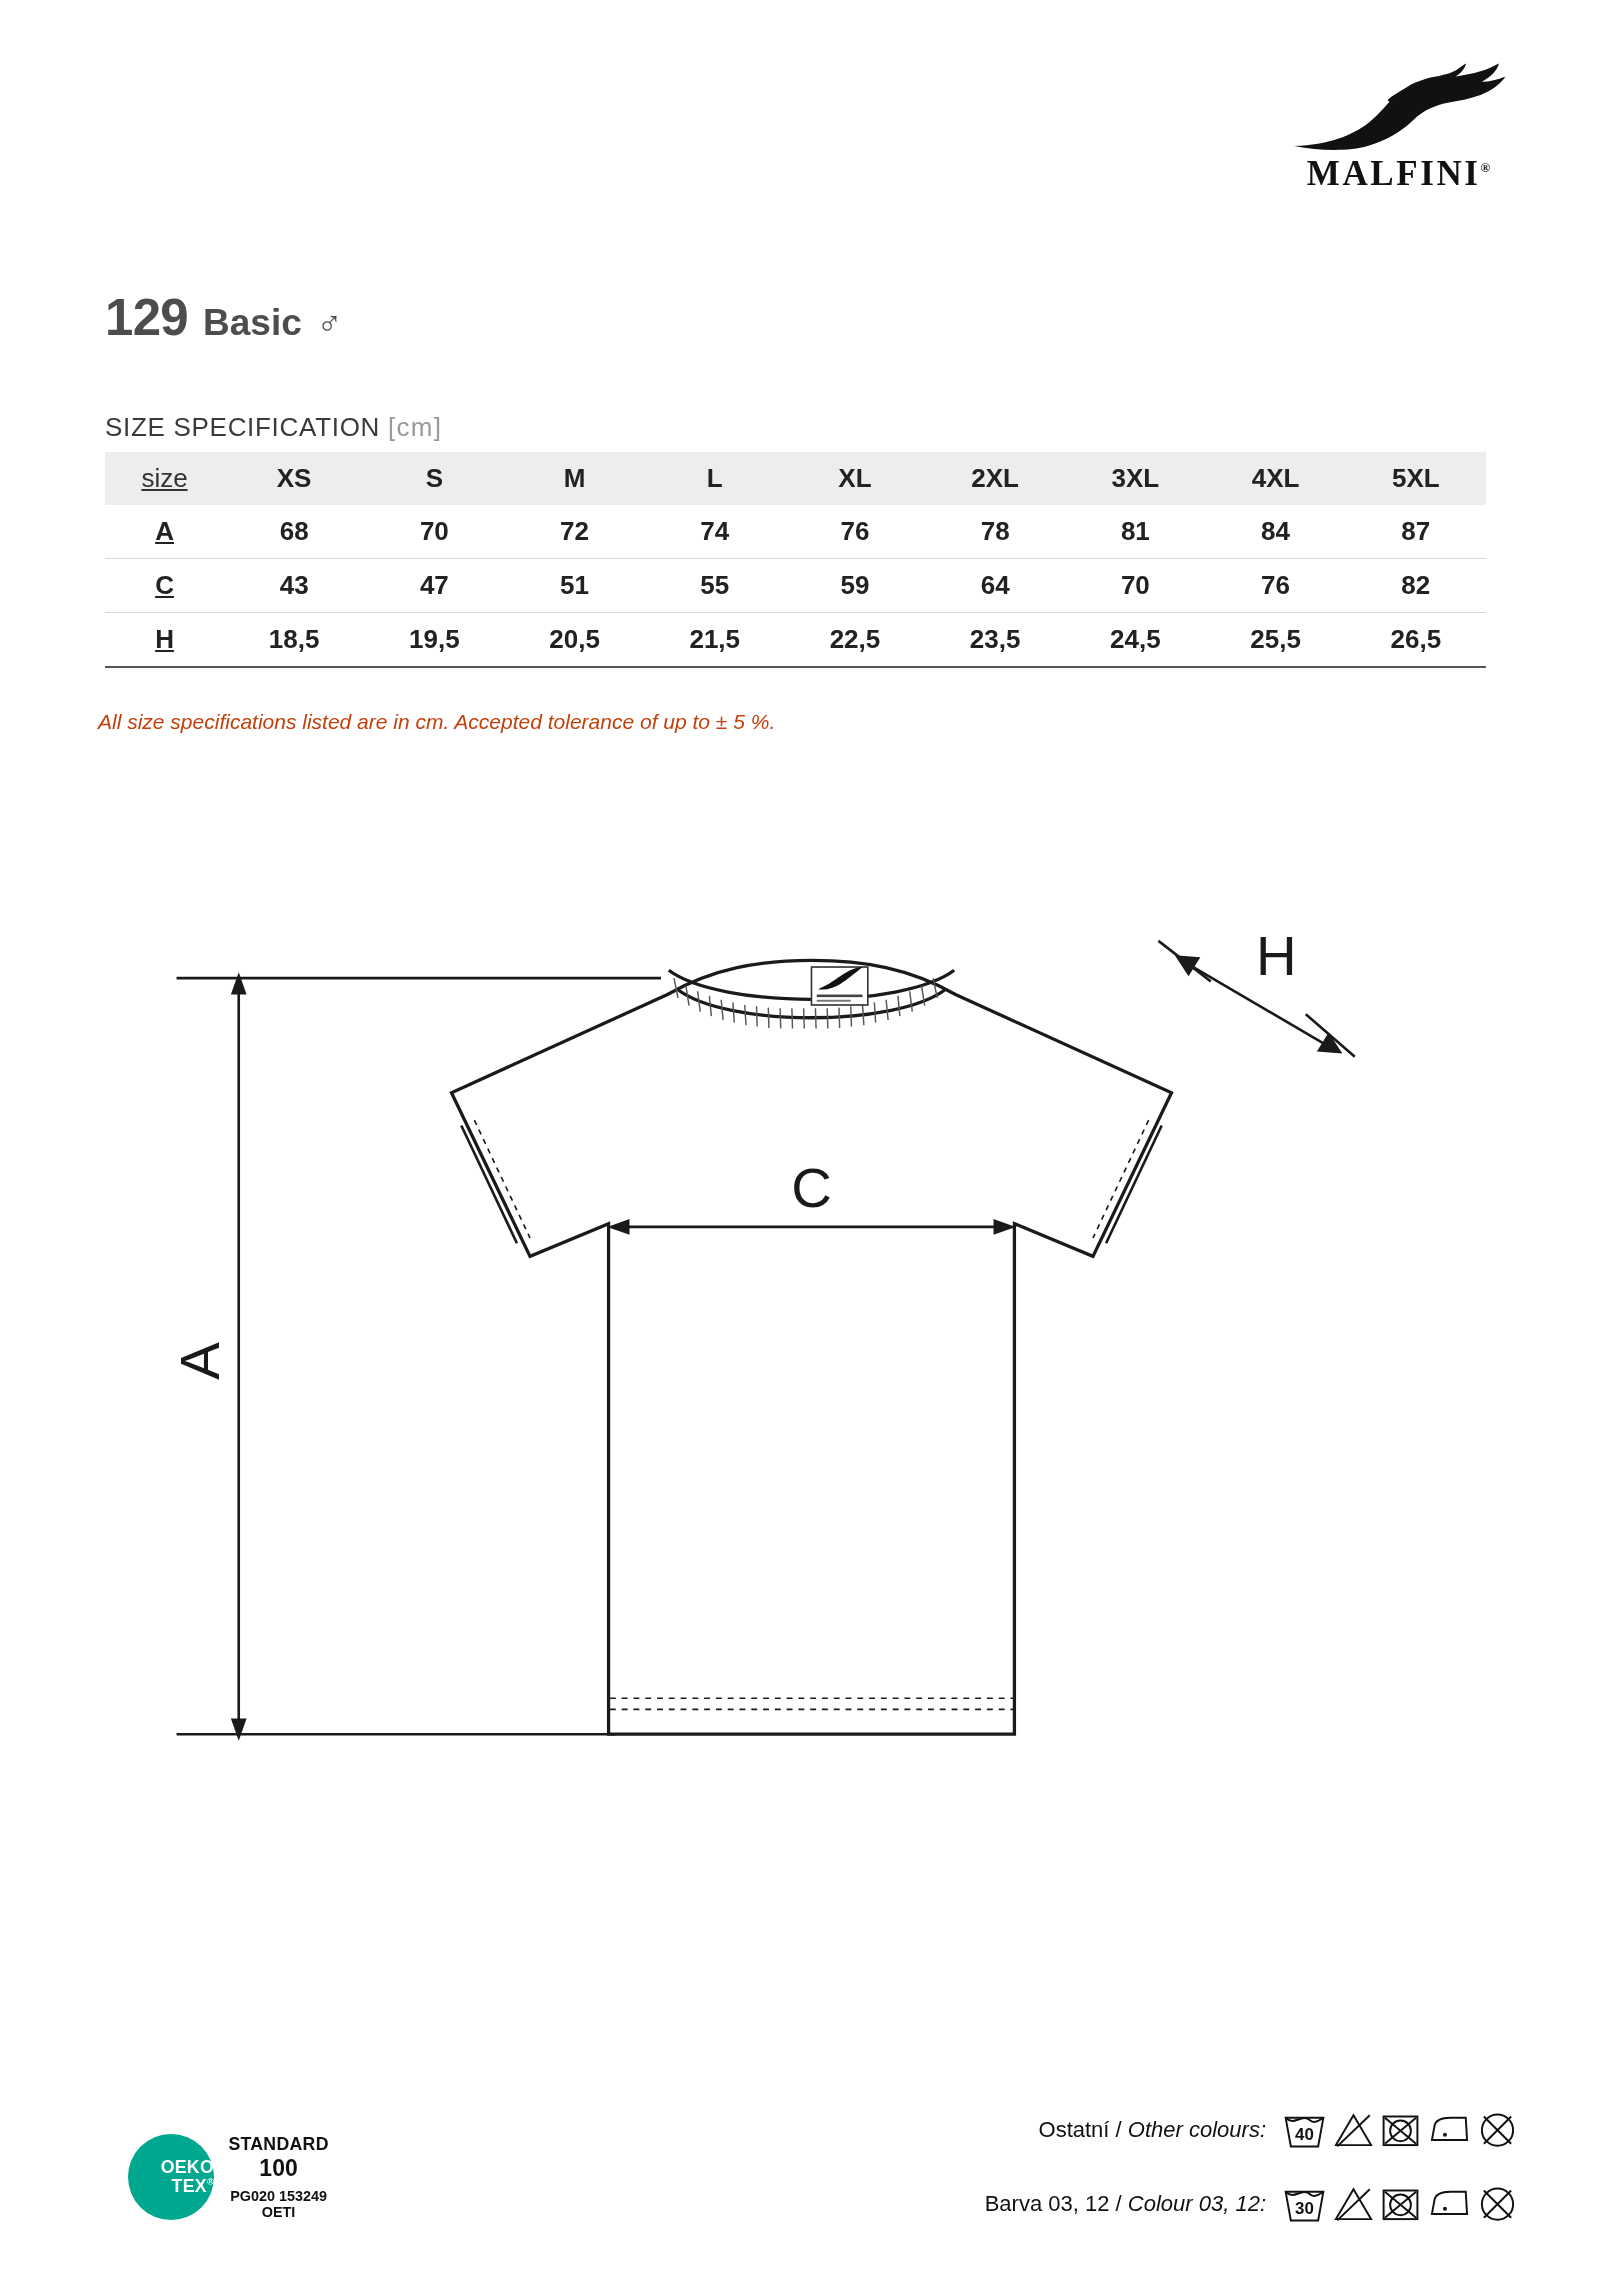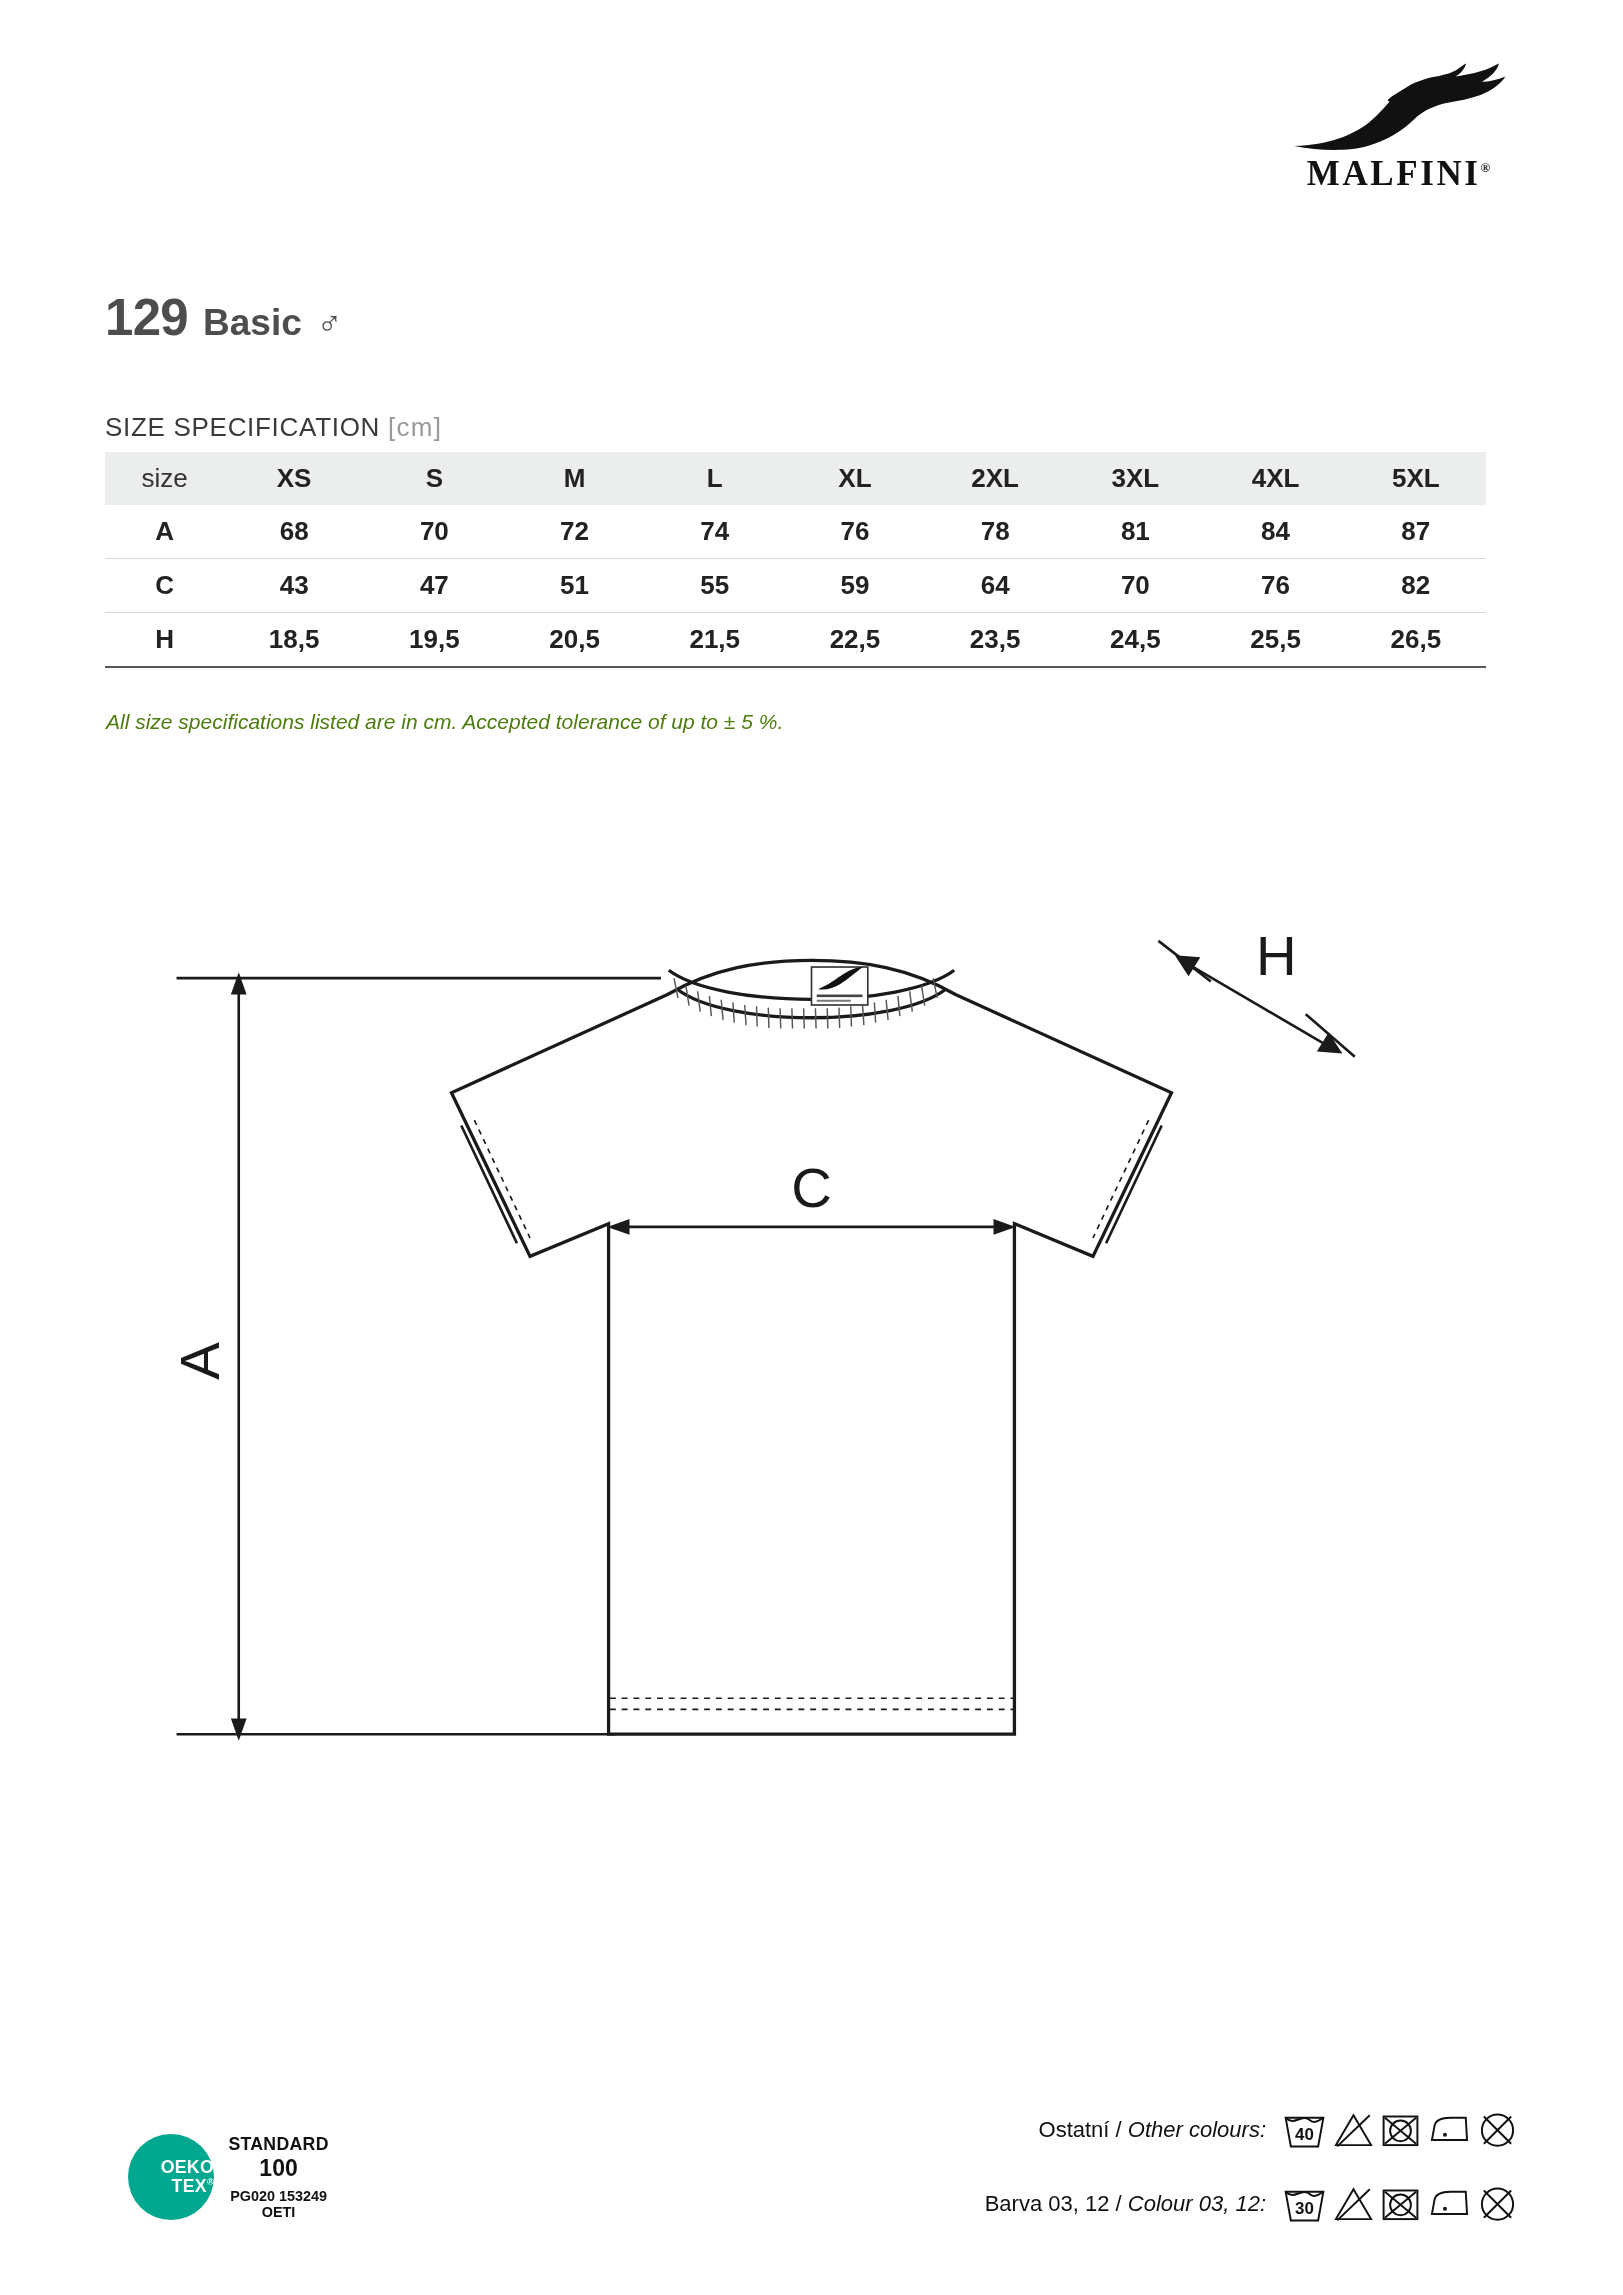--- a/index.html
+++ b/index.html
@@ -116,32 +116,33 @@
   }
   table.size-table tbody tr {
     border-bottom: 1.3px solid #d8d8d8;
   }
   table.size-table tbody tr:last-child {
     border-bottom: 2px solid #555;
   }
   table.size-table td.first,
   table.size-table th.first {
     width: 118px;
+    text-decoration: underline;
   }
   table.size-table td.val,
   table.size-table th.val {
     width: 139px;
   }
   .table-note {
     position: absolute;
     top: 710px;
-    left: 106px;
+    left: 98px;
     font-size: 21px;
     font-style: italic;
-    color: #4d7c0f;
+    color: #c2410c;
   }
 
   
   .drawing {
     position: absolute;
     top: 929px;
     left: 98px;
     width: 1427px;
     height: 982px;
   }

